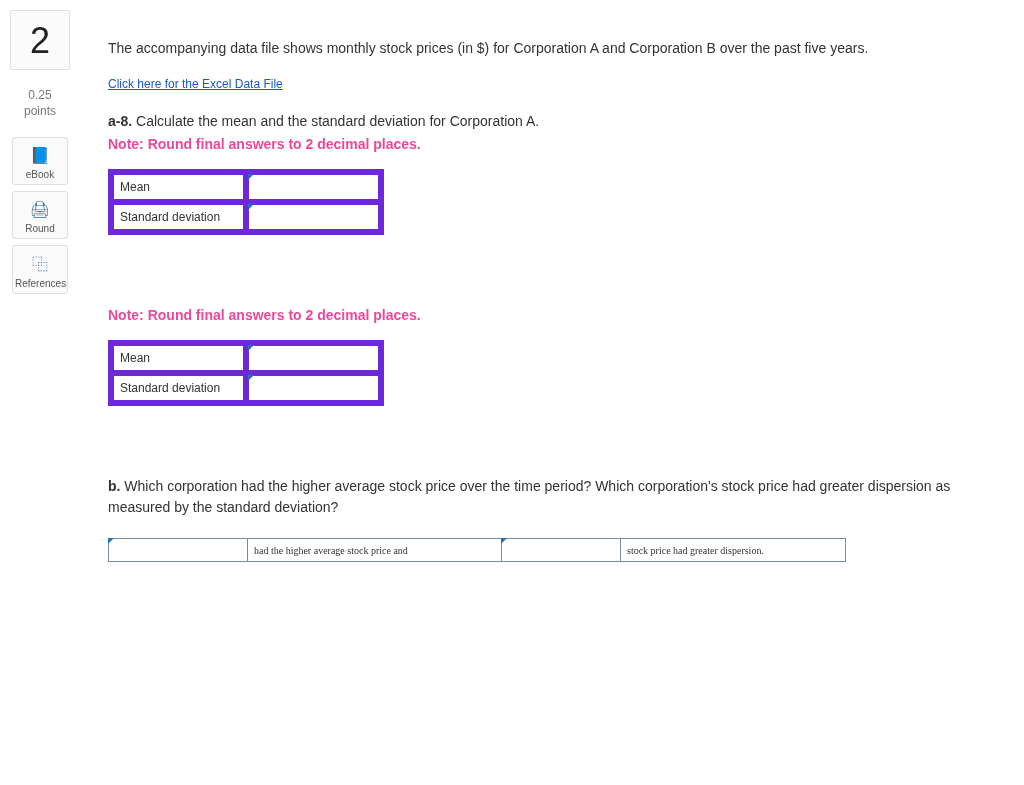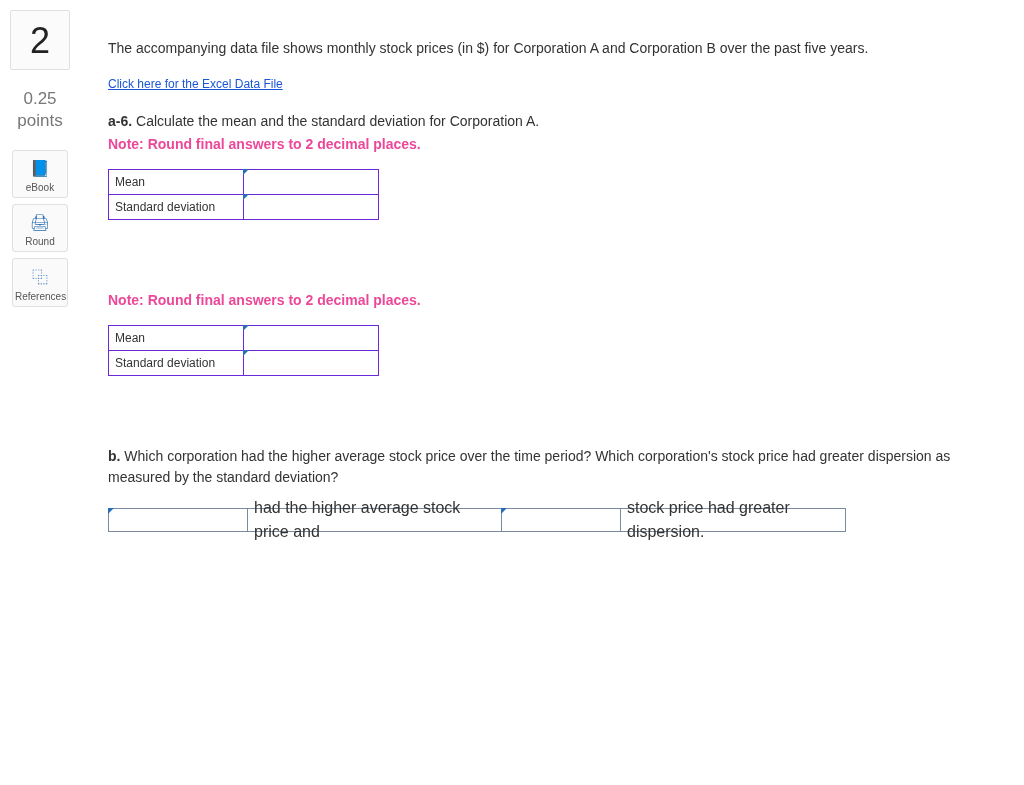--- a/index.html
+++ b/index.html
@@ -28,21 +28,21 @@
     margin: 0 auto 18px;
     border: 1px solid #e0e0e0;
     background: #fbfbfb;
     font-size: 36px;
     font-weight: 400;
     line-height: 60px;
     color: #222;
     border-radius: 2px;
   }
   .points {
-    font-size: 17px;
+    font-size: 12px;
     color: #777;
     margin-bottom: 18px;
     line-height: 1.3;
   }
   .side-btn {
     width: 56px;
     margin: 0 auto 6px;
     border: 1px solid #e0e0e0;
     background: #fafafa;
     border-radius: 3px;
@@ -82,21 +82,21 @@
   .note {
     color: #ec4899;
     font-weight: bold;
     margin-bottom: 14px;
   }
   .ans-table {
     border-collapse: collapse;
     margin-bottom: 70px;
   }
   .ans-table td {
-    border: 1px solid #6d28d9;
+    border: 6px solid #6d28d9;
     padding: 3px 6px;
     font-size: 12px;
     height: 22px;
     background: #fff;
     position: relative;
   }
   .ans-table td.label {
     width: 135px;
   }
   .ans-table td.input-cell {
@@ -114,26 +114,27 @@
   }
   .b-row {
     display: flex;
     align-items: stretch;
     border: 0;
     margin-top: 8px;
   }
   .b-row .seg {
     border: 1px solid #7a8aa0;
     padding: 3px 6px;
-    font-size: 16px;
+    font-size: 10px;
     height: 24px;
     display: flex;
     align-items: center;
     background: #fff;
     position: relative;
+    font-family: Liberation Serif, serif;
   }
   .b-row .seg + .seg { margin-left: -1px; }
   .b-row .dd { width: 140px; }
   .b-row .txt1 { width: 255px; }
   .b-row .dd2 { width: 120px; }
   .b-row .txt2 { width: 226px; }
   .section-b {
     margin-top: 20px;
   }
 </style>
@@ -160,21 +161,21 @@
       <span>References</span>
     </div>
   </div>
 
   <div class="content">
     <div class="intro">The accompanying data file shows monthly stock prices (in $) for Corporation A and Corporation B over the past five years.</div>
     <a class="excel-link">Click here for the Excel Data File</a>
 
     
     <div class="prompt">
-      <b>a-6.</b>
+      <b>a-8.</b>
       <span>Calculate the mean and the standard deviation for Corporation A.</span>
     </div>
     <div class="note">Note: Round final answers to 2 decimal places.</div>
     <table class="ans-table">
       <tbody>
           <tr>
         <td class="label">Mean</td>
         <td class="input-cell cell-notch"></td>
       </tr>
       <tr>

